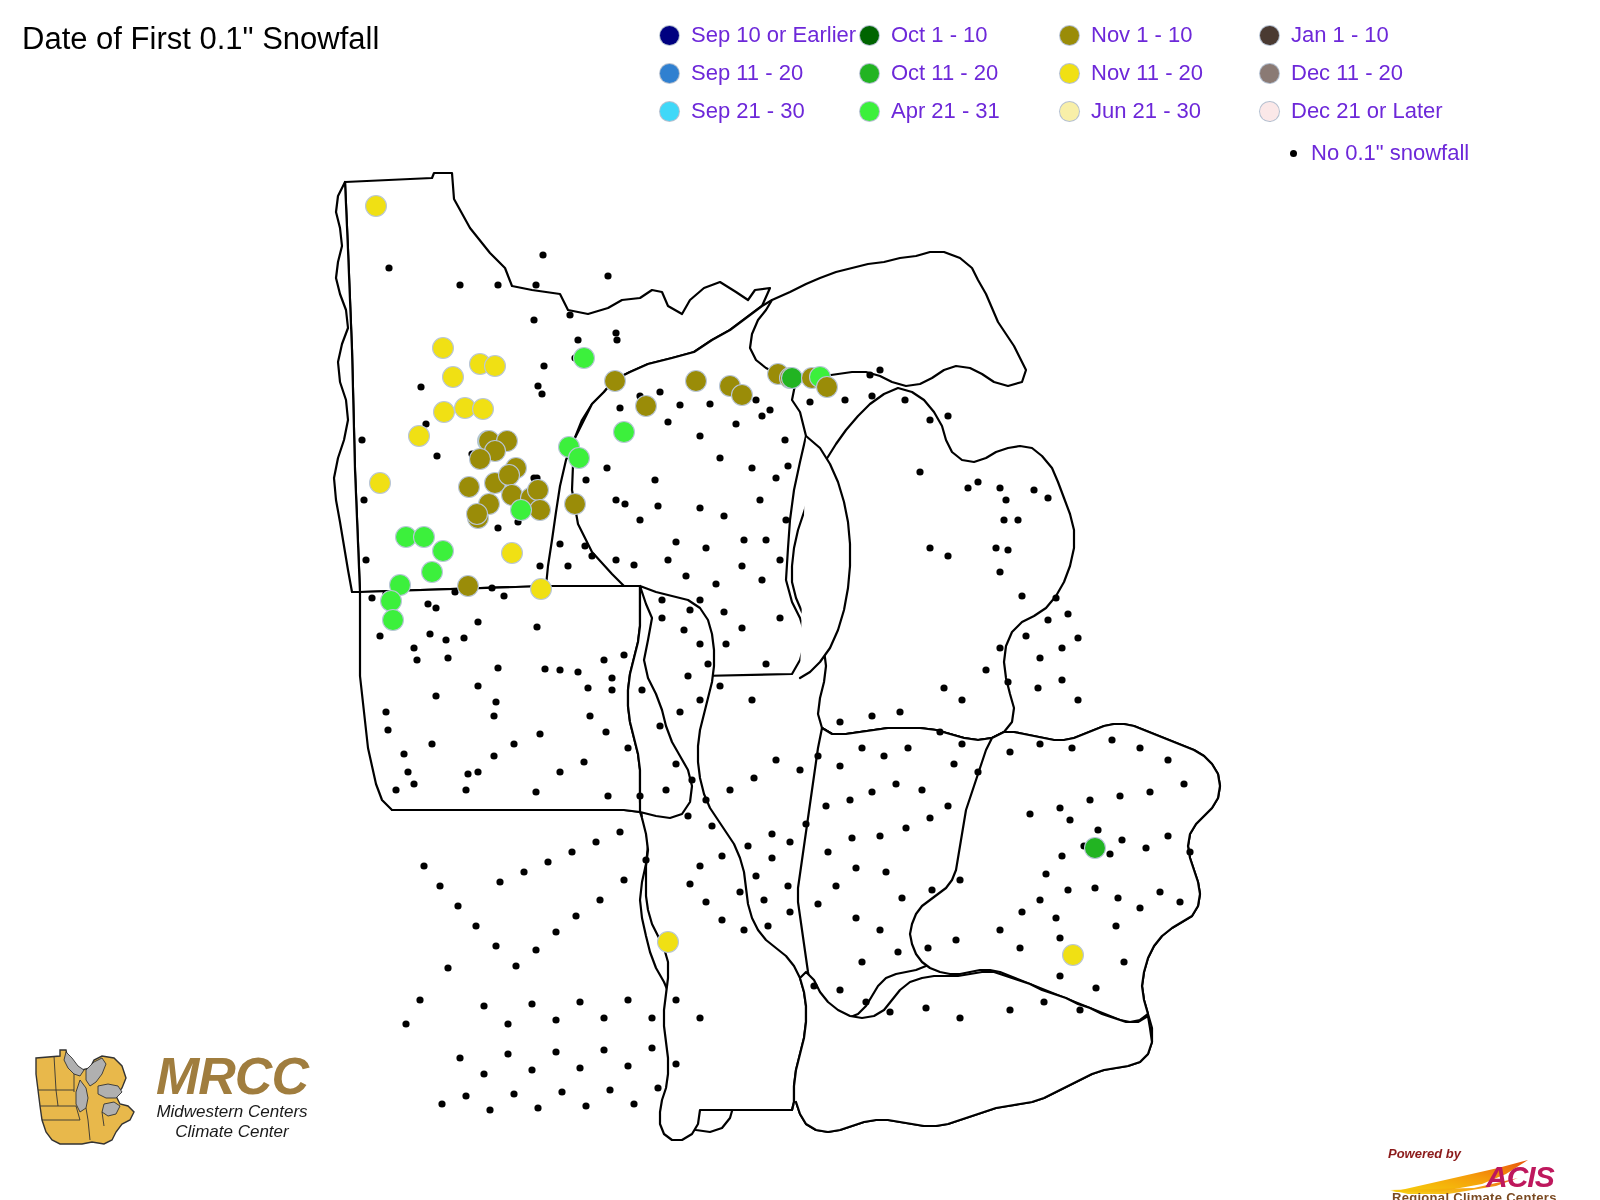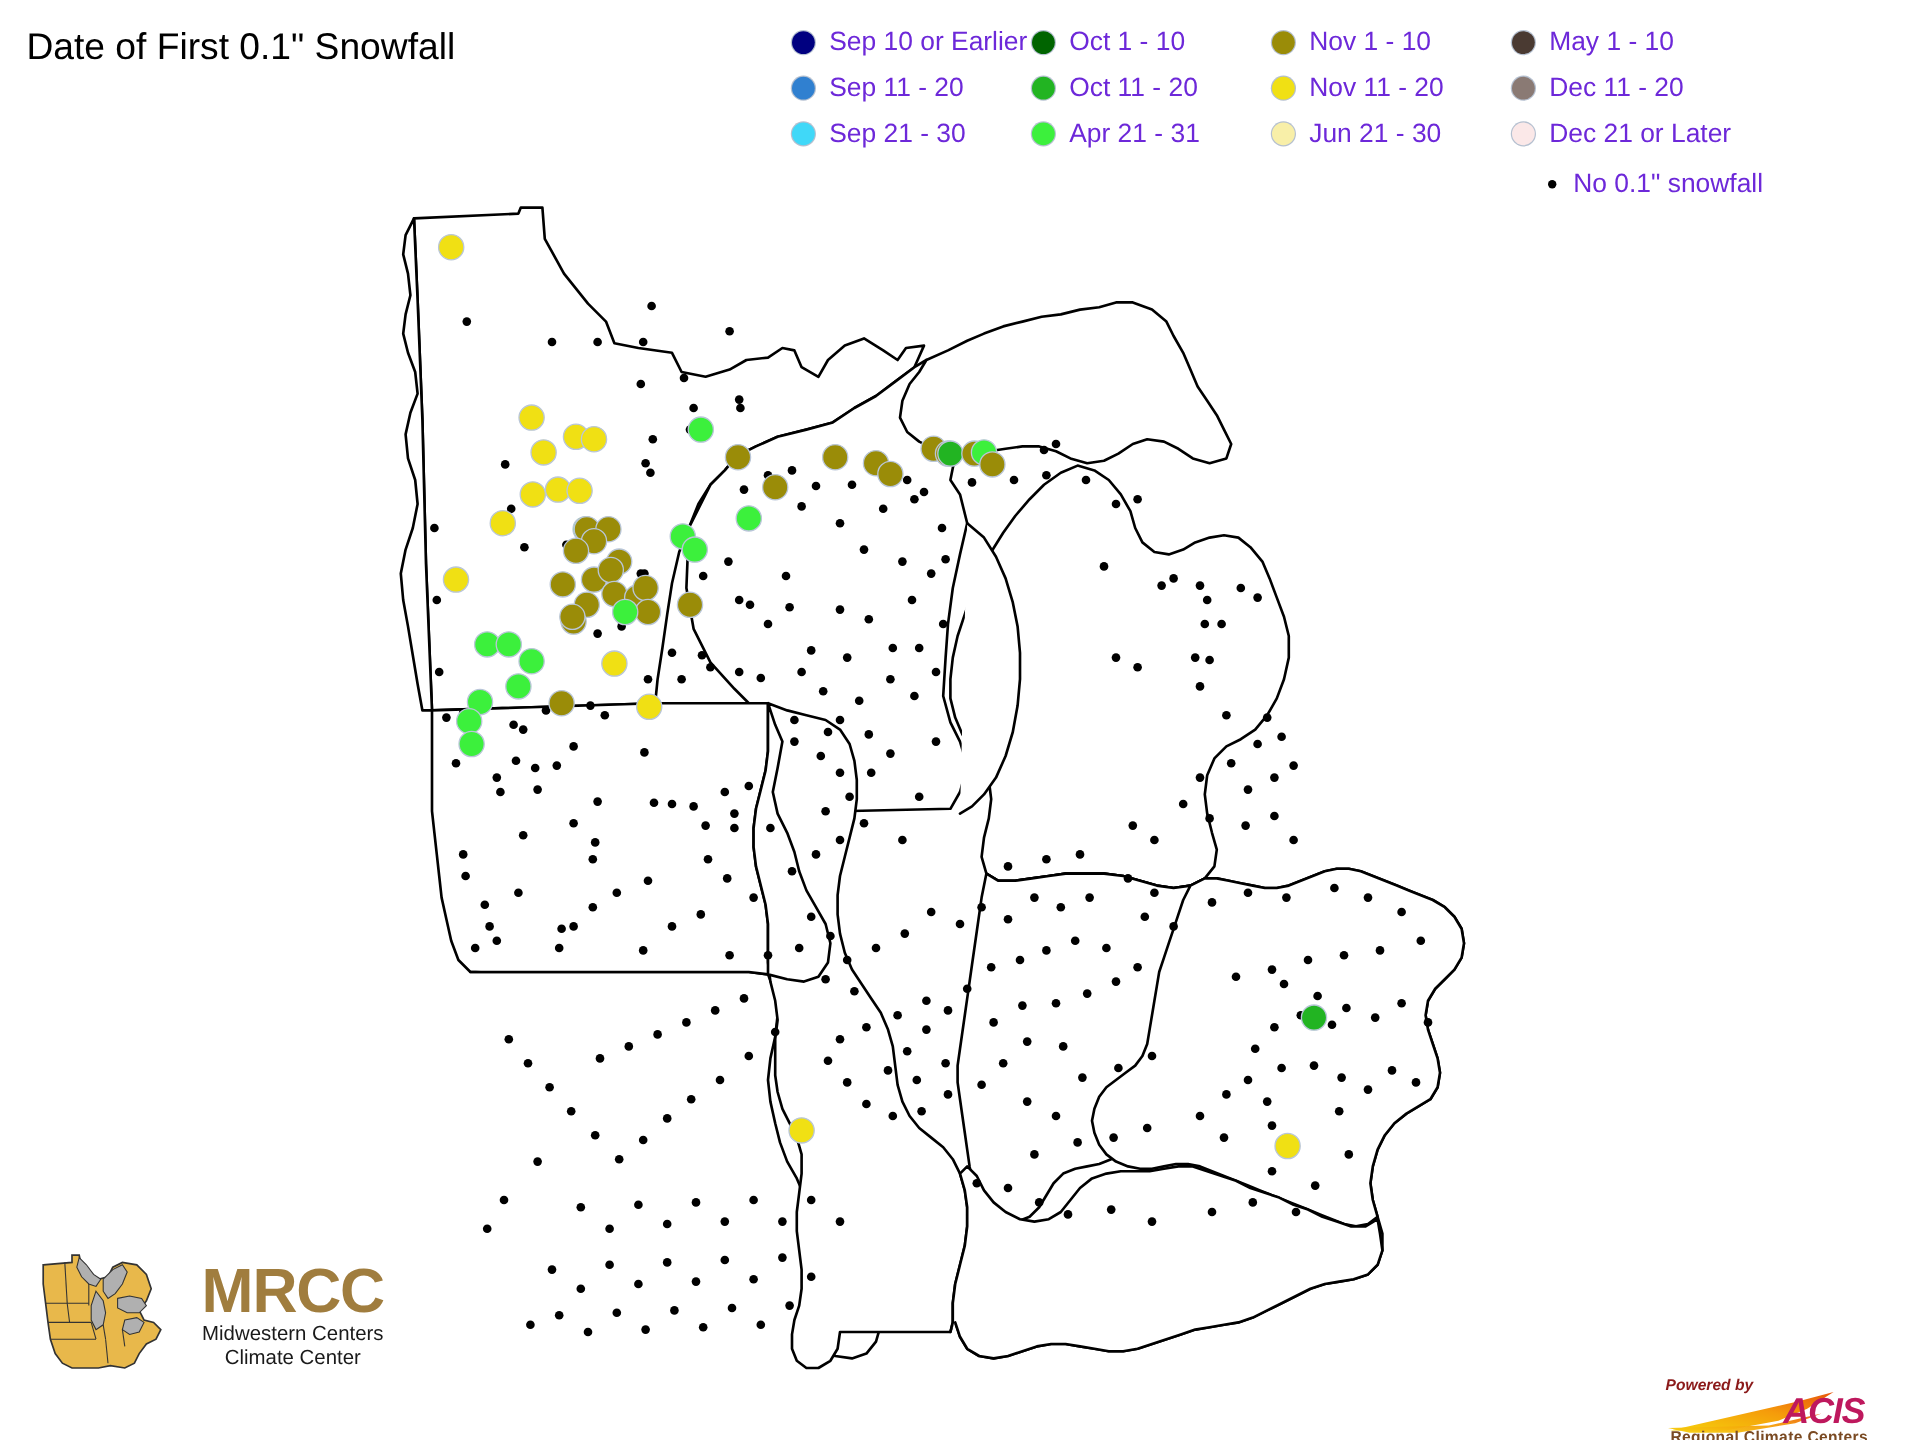--- a/index.html
+++ b/index.html
@@ -95,21 +95,23 @@
     fill: #000000;
     stroke: none;
   }
 
   
   #mrcc-logo {
     position: absolute;
     left: 30px; top: 1036px;
     width: 340px; height: 118px;
     display: flex;
-    gap: 26px;
+    align-items: center;
+    gap: 14px;
+    font-style: italic;
   }
   #mrcc-map-mark { flex: 0 0 auto; }
   #mrcc-text {
     display: flex;
     flex-direction: column;
     justify-content: center;
     padding-top: 2px;
   }
   #mrcc-acronym {
     font-size: 52px;
@@ -175,21 +177,21 @@
     <div class="leg-item">
       <span class="leg-swatch" style="background: rgb(0, 100, 0);"></span>
       <span class="leg-label">Oct 1 - 10</span>
     </div>
     <div class="leg-item">
       <span class="leg-swatch" style="background: rgb(154, 140, 8);"></span>
       <span class="leg-label">Nov 1 - 10</span>
     </div>
     <div class="leg-item">
       <span class="leg-swatch" style="background: rgb(74, 58, 50);"></span>
-      <span class="leg-label">May 1 - 10</span>
+      <span class="leg-label">Jan 1 - 10</span>
     </div>
 
     <div class="leg-item">
       <span class="leg-swatch" style="background: rgb(48, 128, 208);"></span>
       <span class="leg-label">Sep 11 - 20</span>
     </div>
     <div class="leg-item">
       <span class="leg-swatch" style="background: rgb(34, 180, 34);"></span>
       <span class="leg-label">Oct 11 - 20</span>
     </div>

